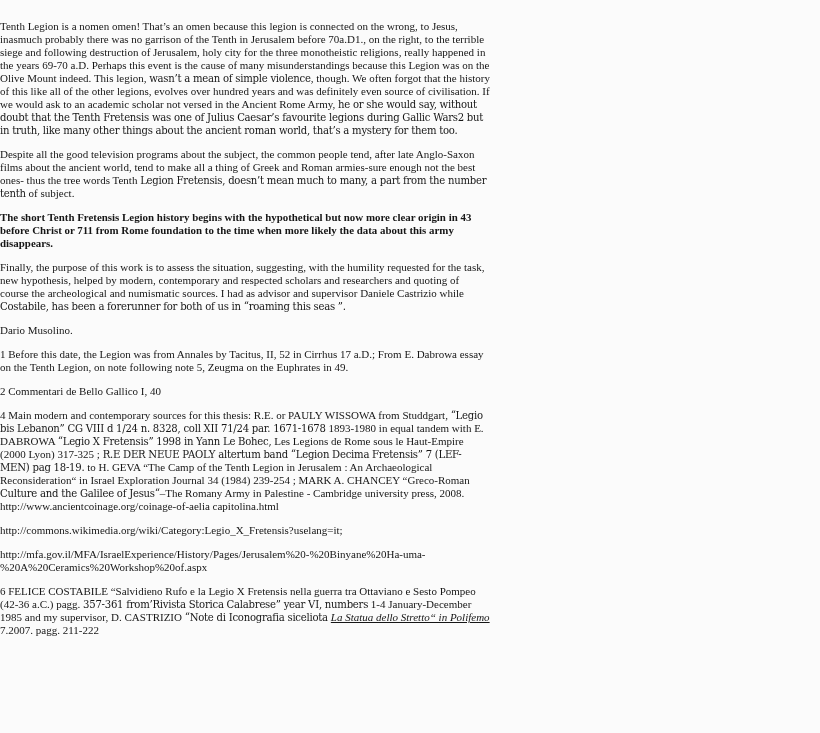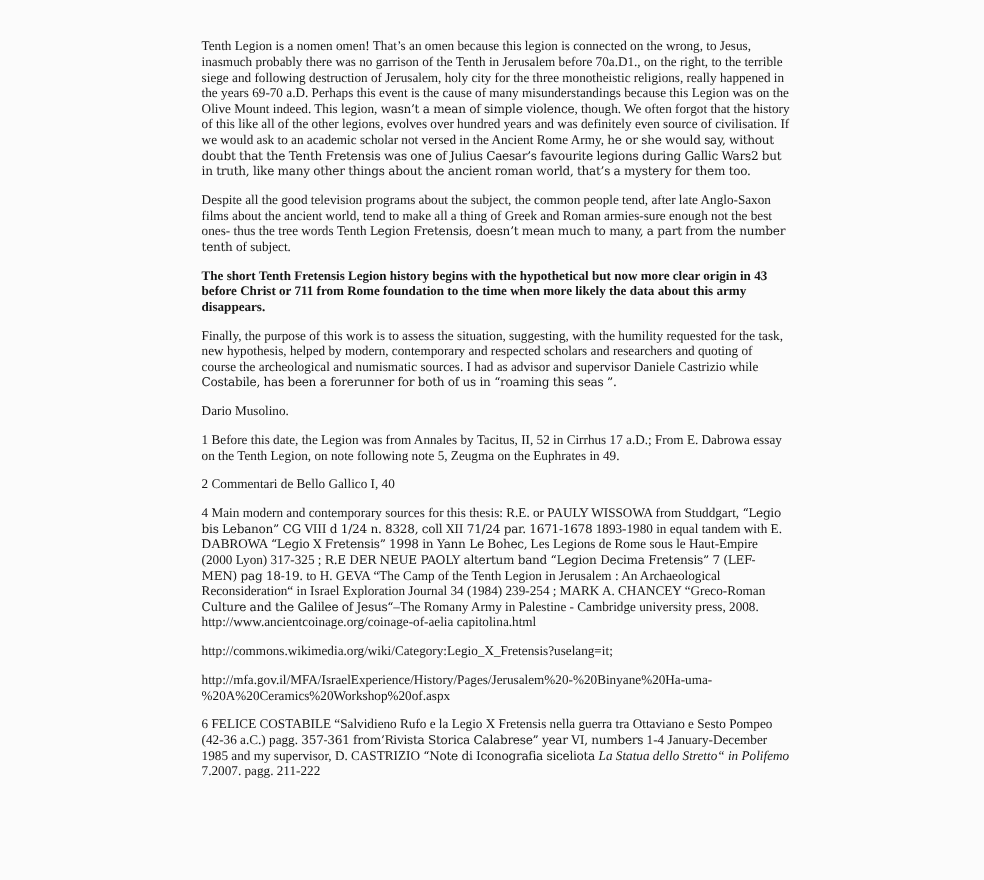--- a/index.html
+++ b/index.html
@@ -12,41 +12,40 @@
     height: 733px;
     overflow: hidden;
   }
   .page {
     box-sizing: border-box;
     width: 820px;
     height: 733px;
     background: #fbfbfb;
   }
   .content {
-    margin-left: 168px;
-    padding-top: 33px;
+    padding-top: 20px;
     width: 490px;
     font-family: "Liberation Serif", serif;
     font-size: 11px;
     line-height: 13px;
     color: #161616;
     text-align: left;
   }
   p { margin: 0 0 11px 0; }
   
   .f2 {
     font-family: "DejaVu Serif", serif;
     font-size: 10.1px;
     letter-spacing: -0.25px;
   }
   .lead {
     font-weight: bold;
     font-size: 10.9px;
   }
-  .it { font-style: italic; }
+  .it { font-style: italic; text-decoration: underline; }
   .fn5 p { margin-bottom: 11px; }
 </style>
 </head>
 <body>
 
 <div class="page">
   <div class="content">
 
     <p><span>Tenth Legion is a nomen omen! That’s an omen because this legion is connected on the wrong, to Jesus, inasmuch probably there was no garrison of the Tenth in Jerusalem before 70a.D1., on the right, to the terrible siege and following destruction of Jerusalem, holy city for the three monotheistic religions, really happened in the years 69-70 a.D. Perhaps this event is the cause of many misunderstandings because this Legion was on the Olive Mount indeed. This legion, </span><span class="f2">wasn’t a mean of simple violence</span><span>, though. We often forgot that the history of this like all of the other legions, evolves over hundred years and was definitely even source of civilisation. If we would ask to an academic scholar not versed in the Ancient Rome Army, </span><span class="f2">he or she would say, without doubt that the Tenth Fretensis was one of Julius Caesar’s favourite legions during Gallic Wars2 but in truth, like many other things about the ancient roman world, that’s a mystery for them too.</span></p>
 

